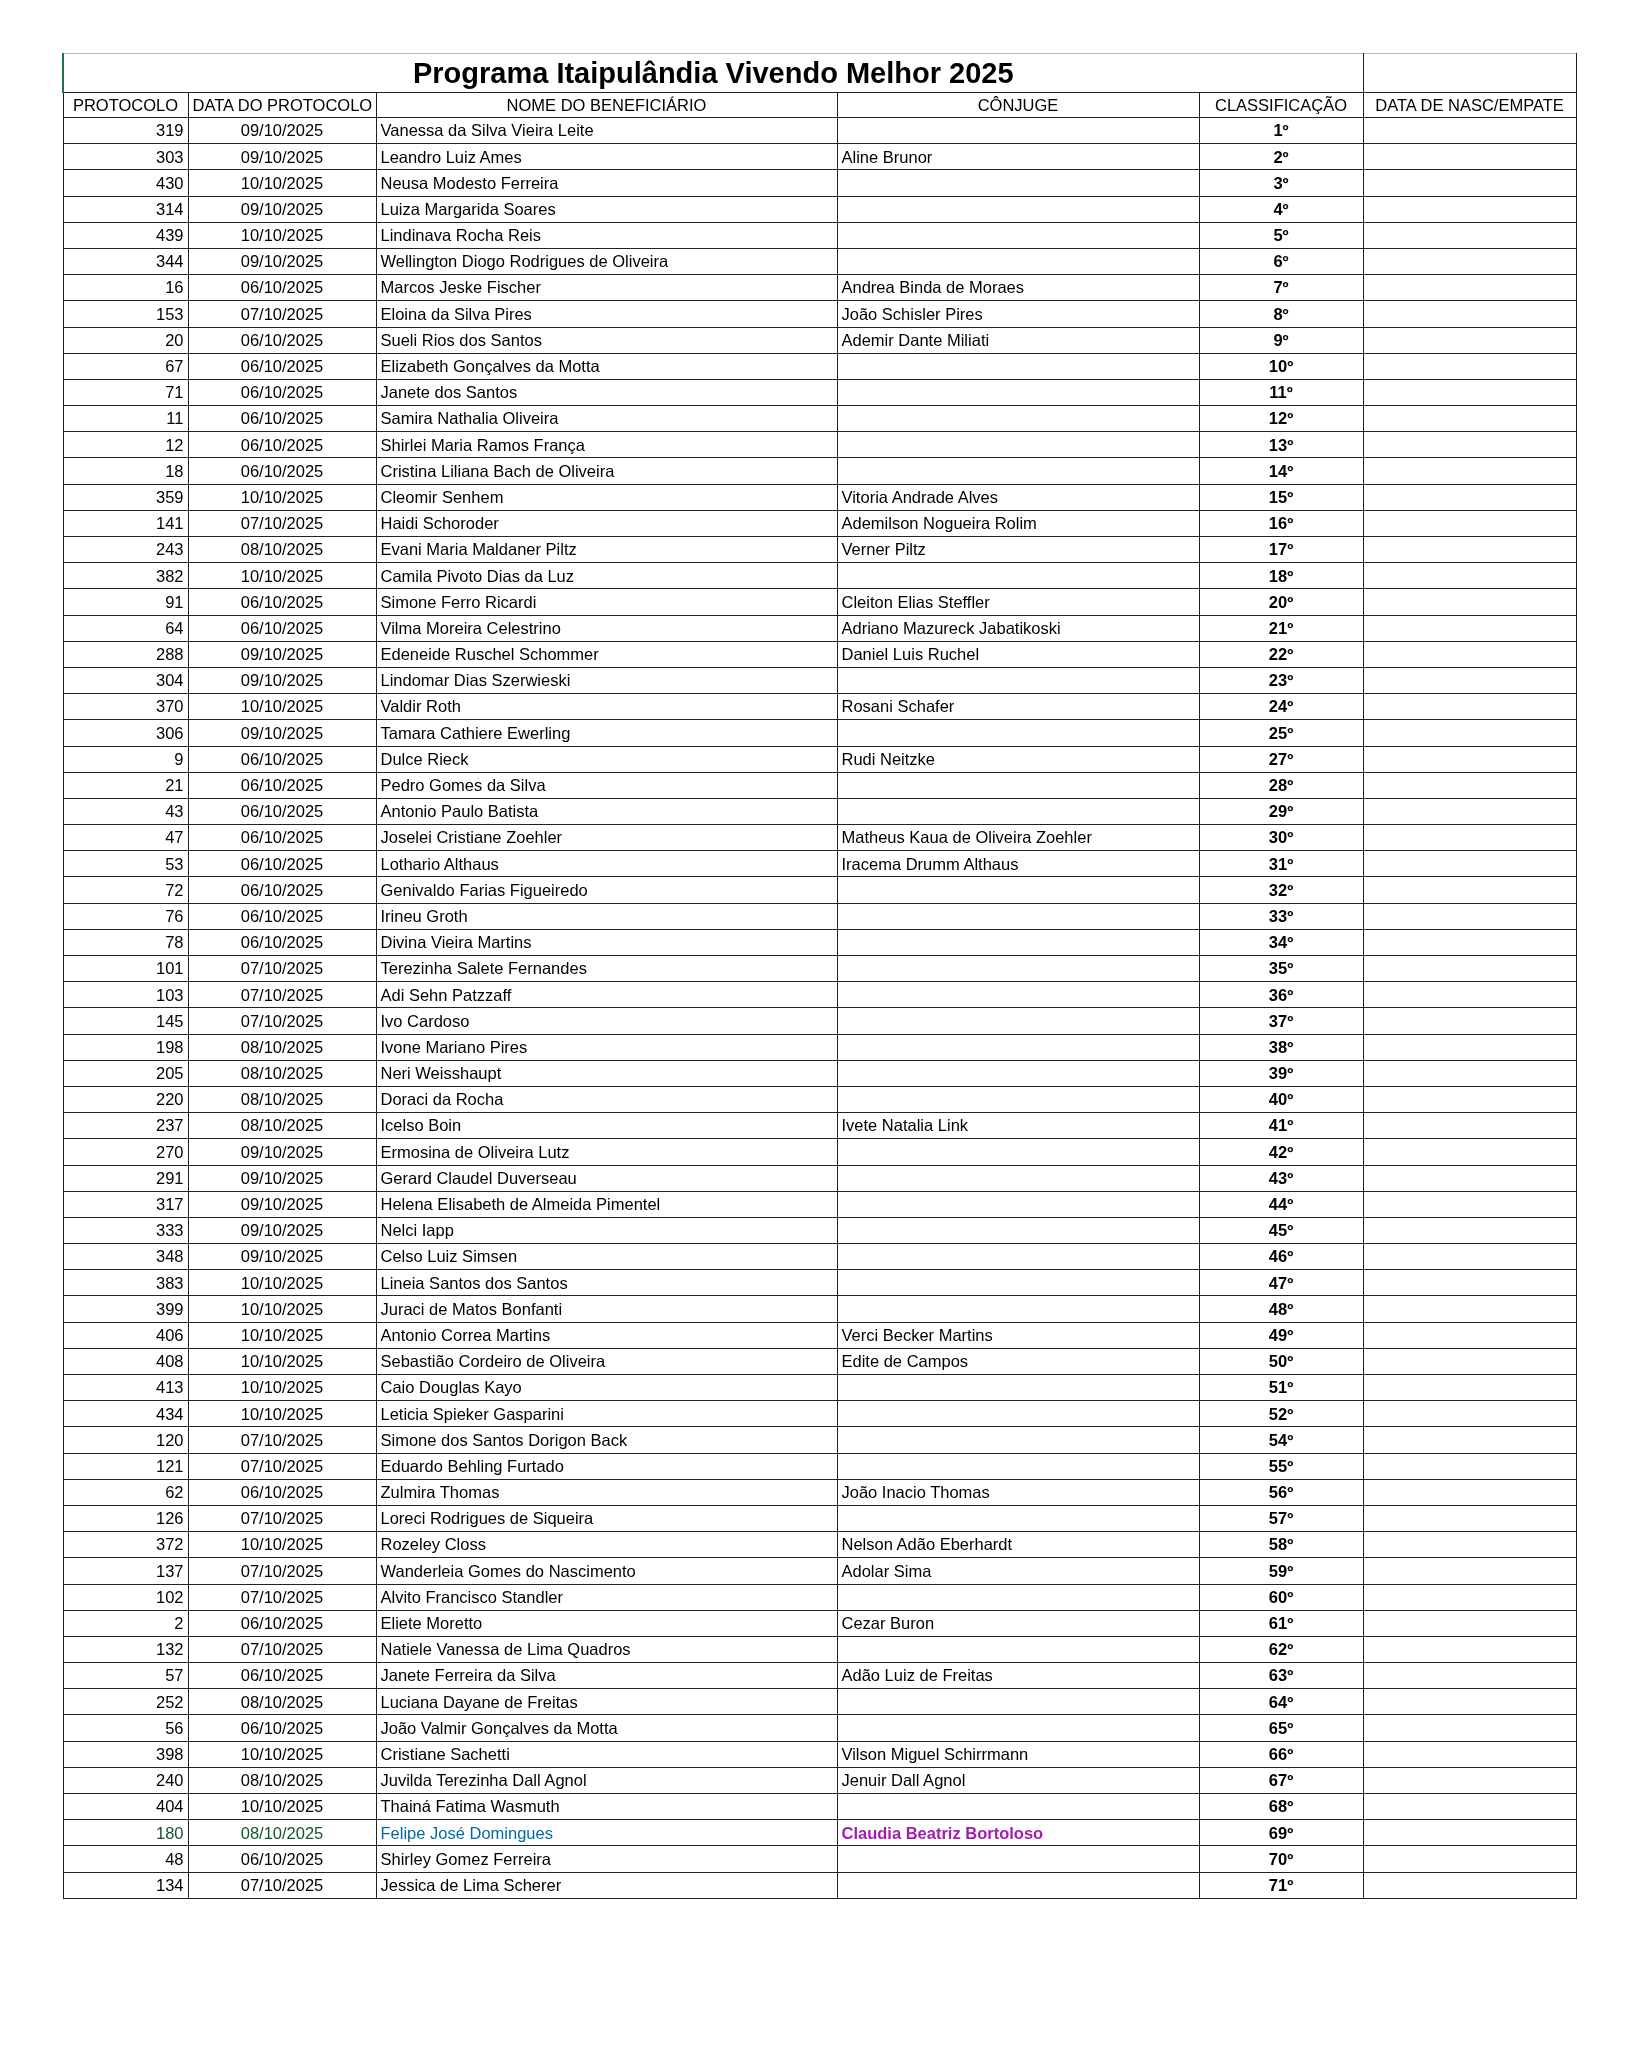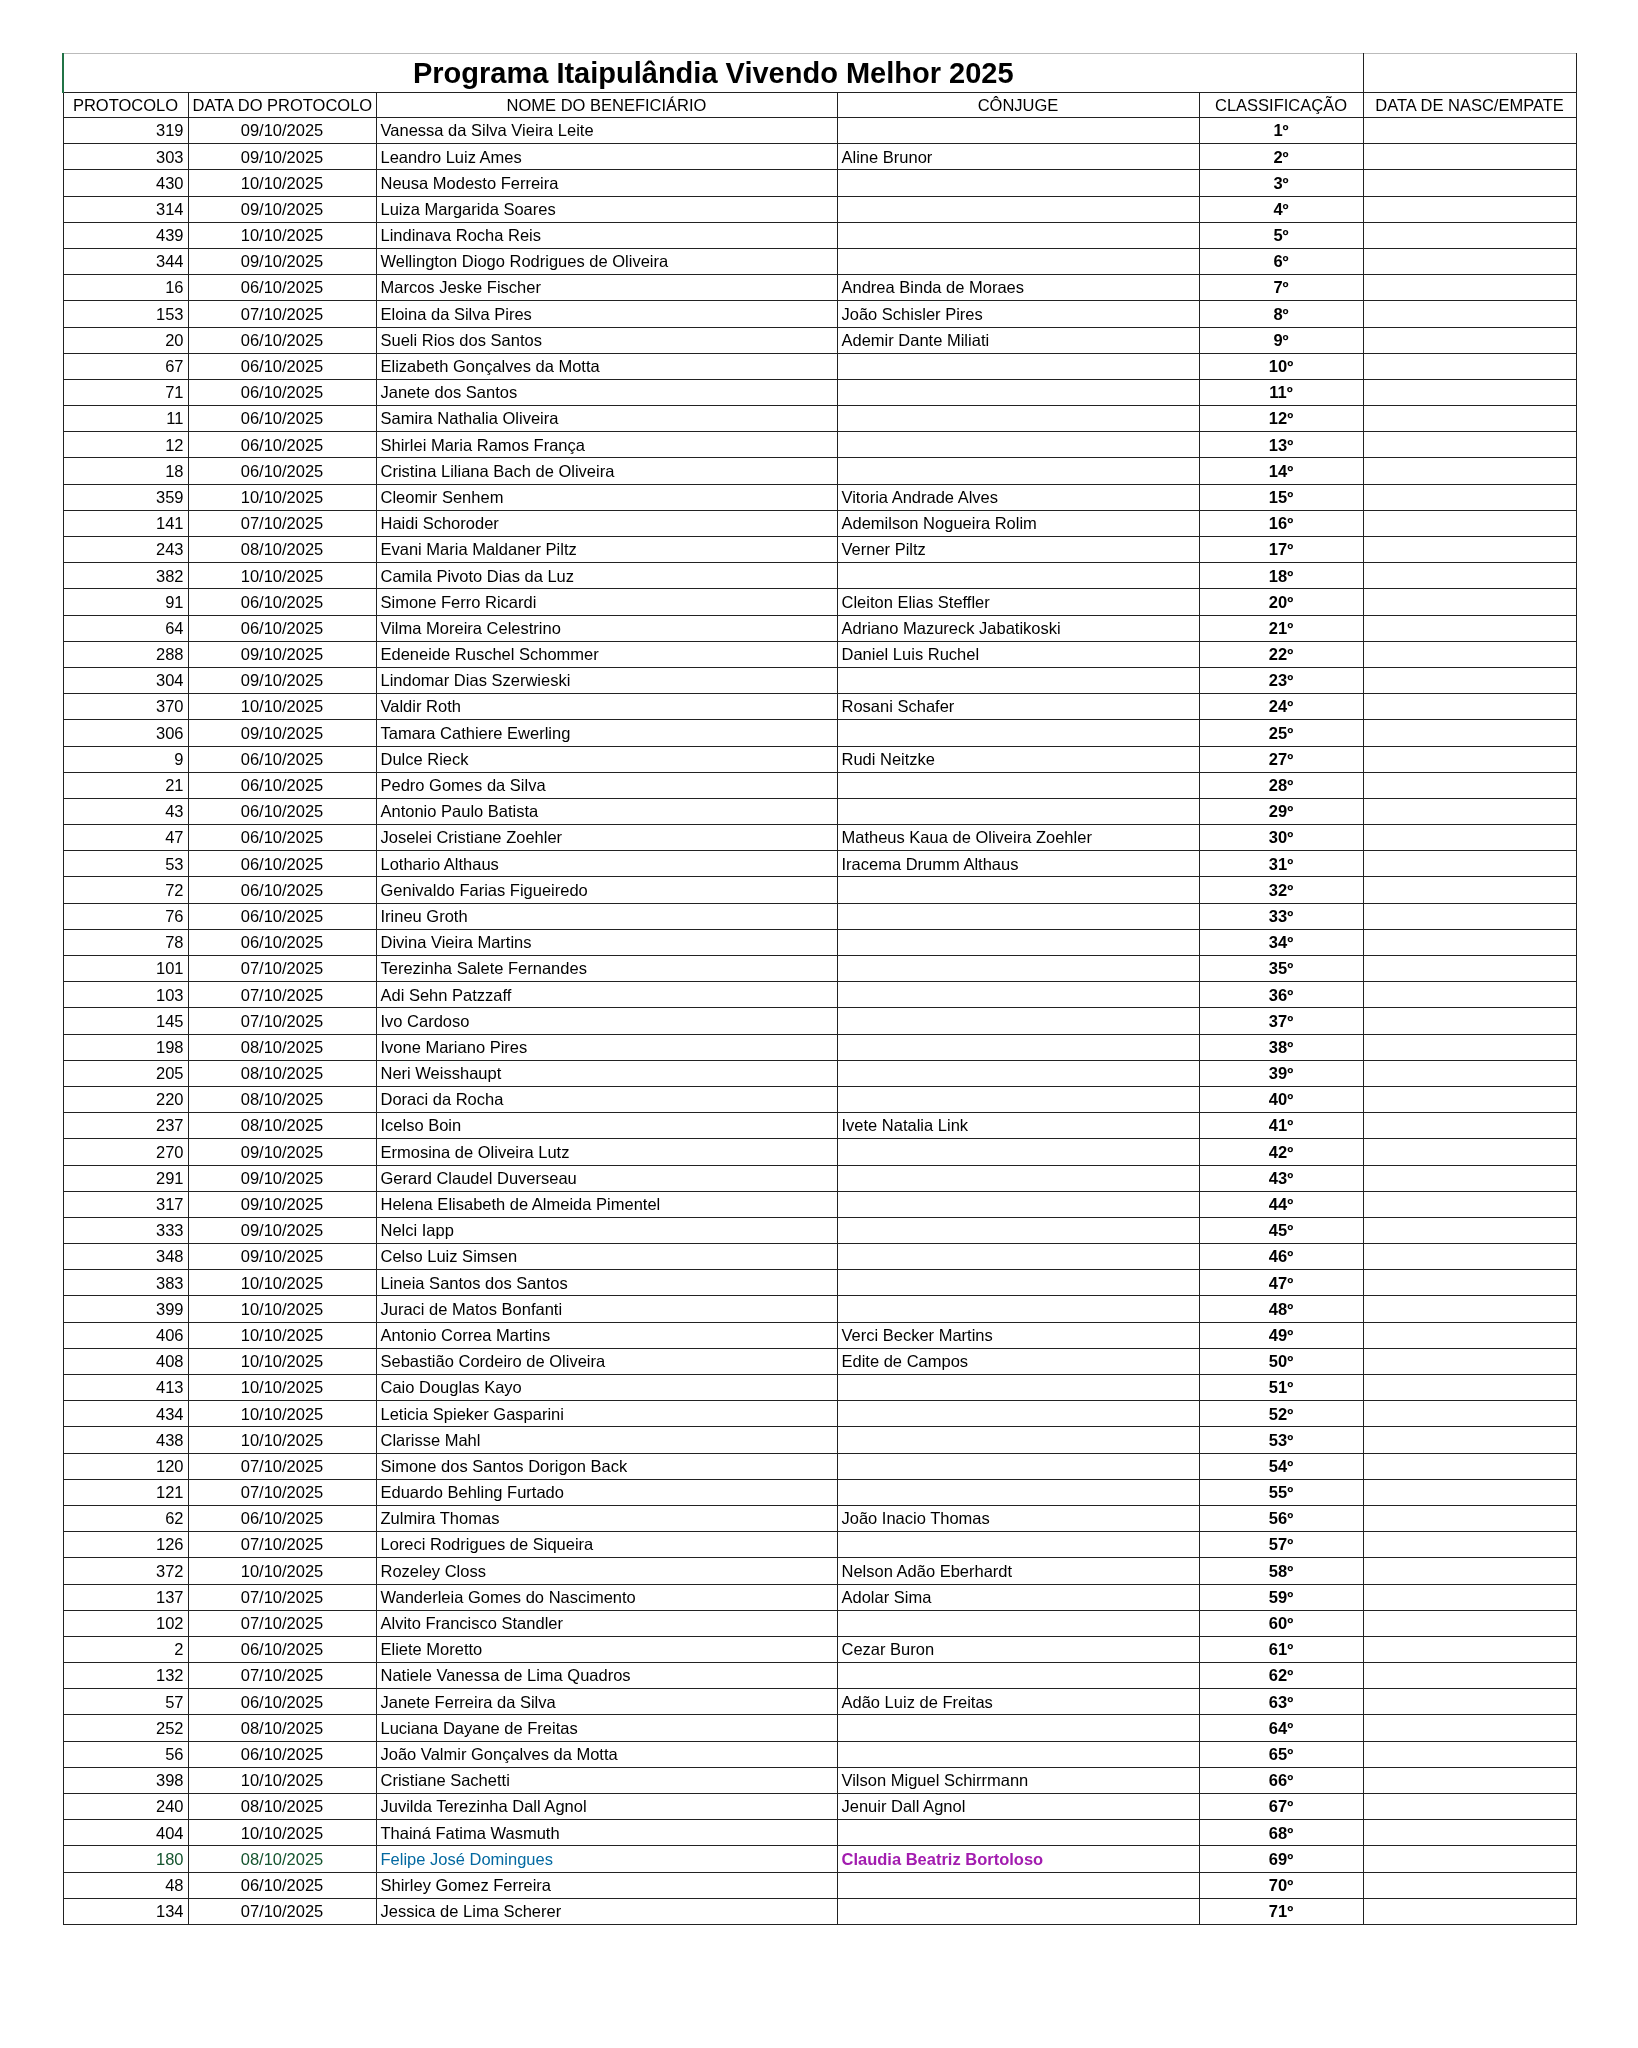--- a/index.html
+++ b/index.html
@@ -445,28 +445,20 @@
       </tr>
       <tr class="body-row">
         <td class="c-proto">434</td>
         <td class="c-date">10/10/2025</td>
         <td class="c-name">Leticia Spieker Gasparini</td>
         <td class="c-spouse"></td>
         <td class="c-class">52º</td>
         <td class="c-nasc"></td>
       </tr>
       <tr class="body-row">
-        <td class="c-proto">438</td>
-        <td class="c-date">10/10/2025</td>
-        <td class="c-name">Clarisse Mahl</td>
-        <td class="c-spouse"></td>
-        <td class="c-class">53º</td>
-        <td class="c-nasc"></td>
-      </tr>
-      <tr class="body-row">
         <td class="c-proto">120</td>
         <td class="c-date">07/10/2025</td>
         <td class="c-name">Simone dos Santos Dorigon Back</td>
         <td class="c-spouse"></td>
         <td class="c-class">54º</td>
         <td class="c-nasc"></td>
       </tr>
       <tr class="body-row">
         <td class="c-proto">121</td>
         <td class="c-date">07/10/2025</td>

